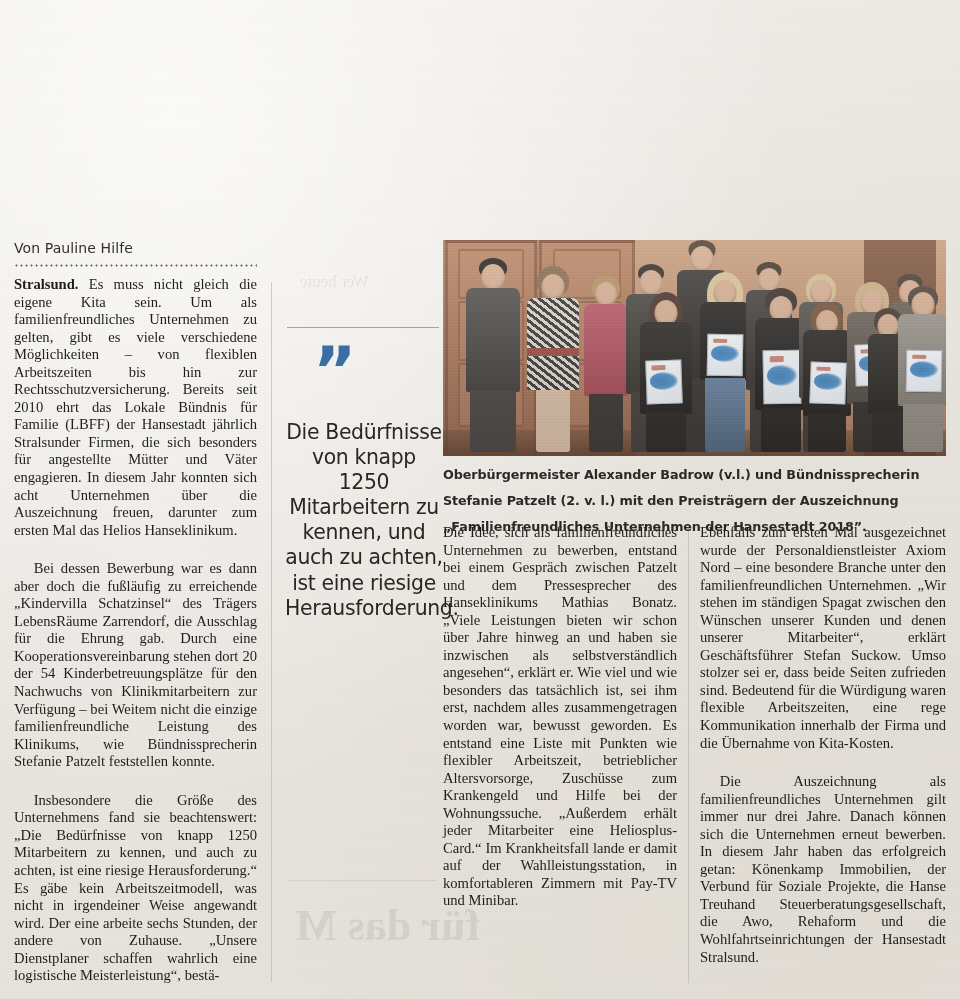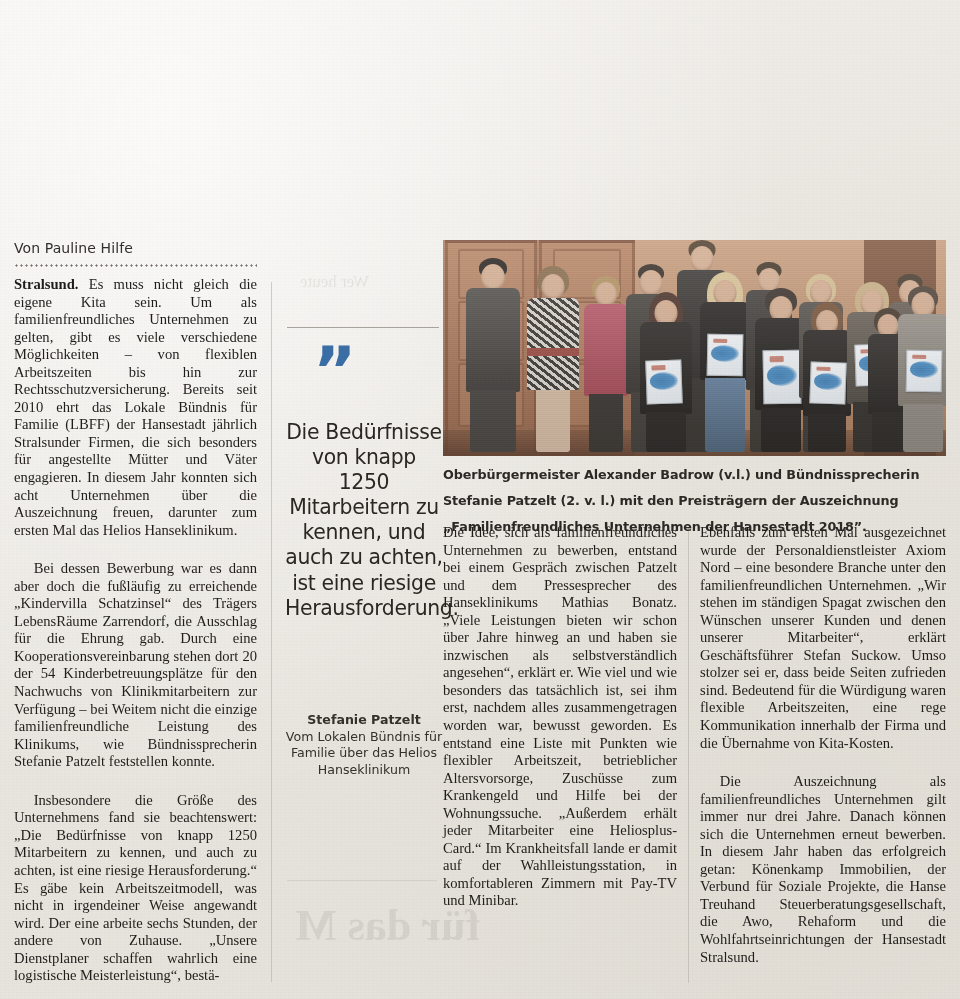--- a/index.html
+++ b/index.html
@@ -246,24 +246,20 @@
 
   <div class="col c1">
     <p><span class="lead">Stralsund.</span><span> Es muss nicht gleich die eigene Kita sein. Um als familienfreundliches Unternehmen zu gelten, gibt es viele verschiedene Möglichkeiten – von flexiblen Arbeitszeiten bis hin zur Rechtsschutzversicherung. Bereits seit 2010 ehrt das Lokale Bündnis für Familie (LBFF) der Hansestadt jährlich Stralsunder Firmen, die sich besonders für angestellte Mütter und Väter engagieren. In diesem Jahr konnten sich acht Unternehmen über die Auszeichnung freuen, darunter zum ersten Mal das Helios Hanseklinikum.</span></p>
     <p>Bei dessen Bewerbung war es dann aber doch die fußläufig zu erreichende „Kindervilla Schatzinsel“ des Trägers LebensRäume Zarrendorf, die Ausschlag für die Ehrung gab. Durch eine Kooperationsvereinbarung stehen dort 20 der 54 Kinderbetreuungsplätze für den Nachwuchs von Klinikmitarbeitern zur Verfügung – bei Weitem nicht die einzige familienfreundliche Leistung des Klinikums, wie Bündnissprecherin Stefanie Patzelt feststellen konnte.</p>
     <p>Insbesondere die Größe des Unternehmens fand sie beachtenswert: „Die Bedürfnisse von knapp 1250 Mitarbeitern zu kennen, und auch zu achten, ist eine riesige Herausforderung.“ Es gäbe kein Arbeitszeitmodell, was nicht in irgendeiner Weise angewandt wird. Der eine arbeite sechs Stunden, der andere von Zuhause. „Unsere Dienstplaner schaffen wahrlich eine logistische Meisterleistung“, bestä-</p>
   </div>
 
   <div class="quote-rule"></div>
   <div class="quote-mark">”</div>
   <div class="quote-text">Die Bedürfnisse von knapp 1250 Mitarbeitern zu kennen, und auch zu achten, ist eine riesige Herausforderung.</div>
-  <div class="quote-attr">
-    <span class="who">Stefanie Patzelt</span>
-    <span>Vom Lokalen Bündnis für Familie über das Helios Hanseklinikum</span>
-  </div>
 
   <div class="photo">
     <div class="wall"></div>
     <div class="bgright"></div>
     <div class="darkdoor"></div>
 
     <div class="door d1">
       <div class="panel" style="top:6px;height:46px;"></div>
       <div class="panel" style="top:58px;height:56px;"></div>
       <div class="panel" style="top:120px;height:60px;"></div>

